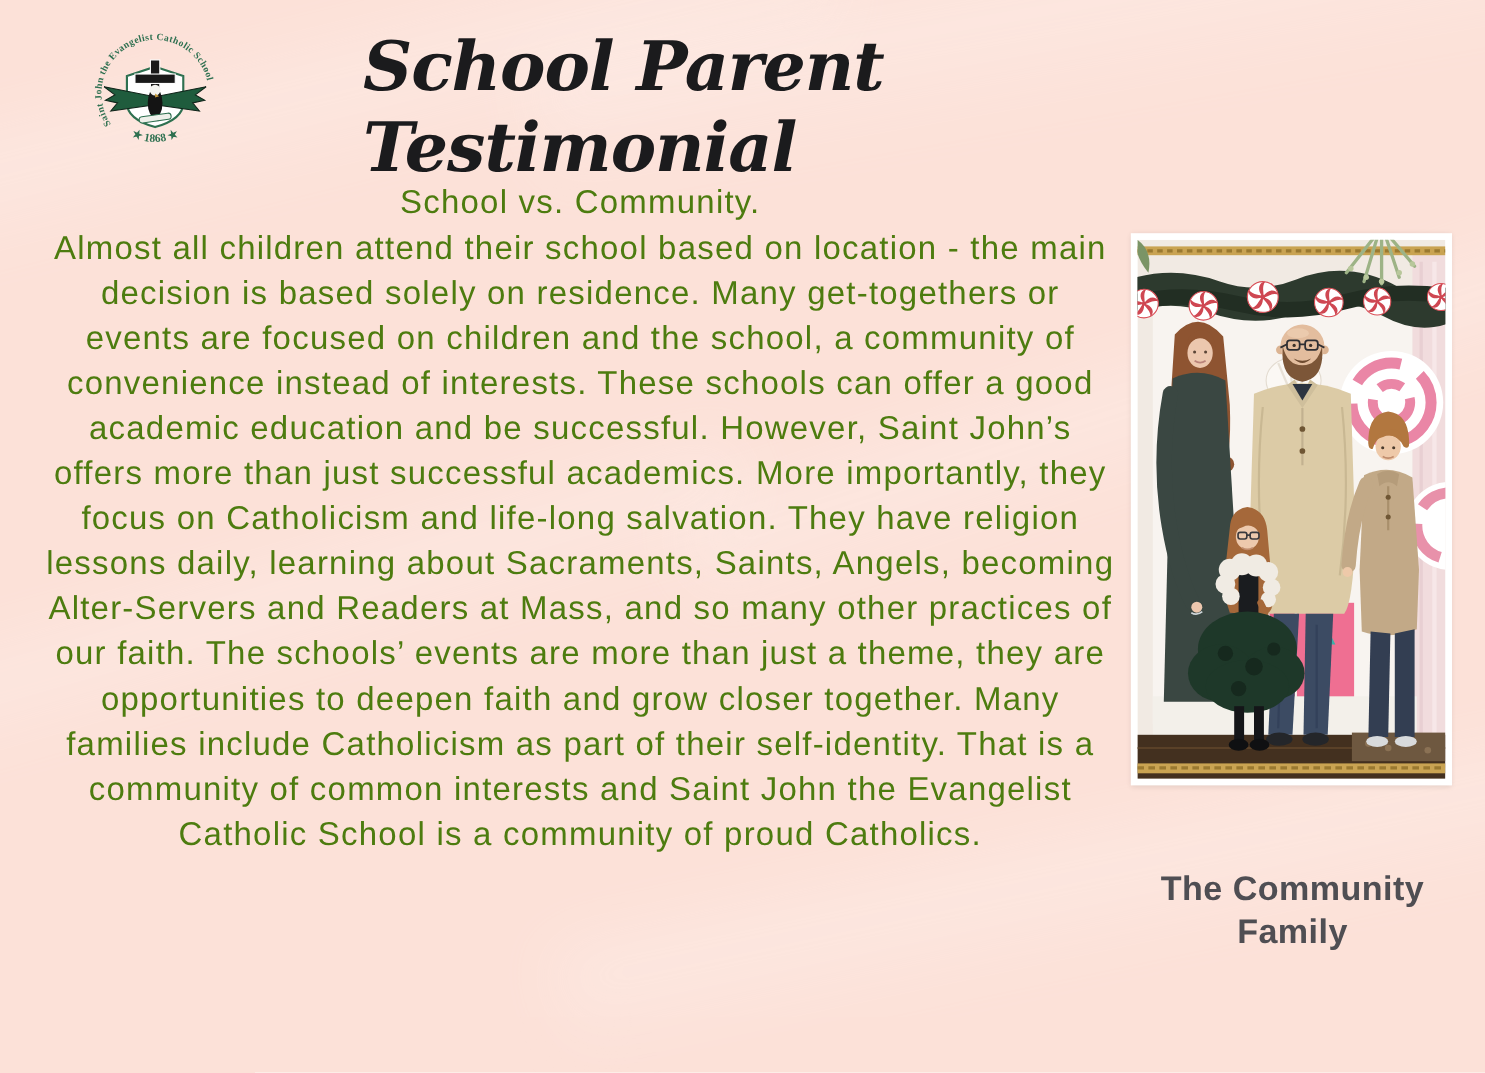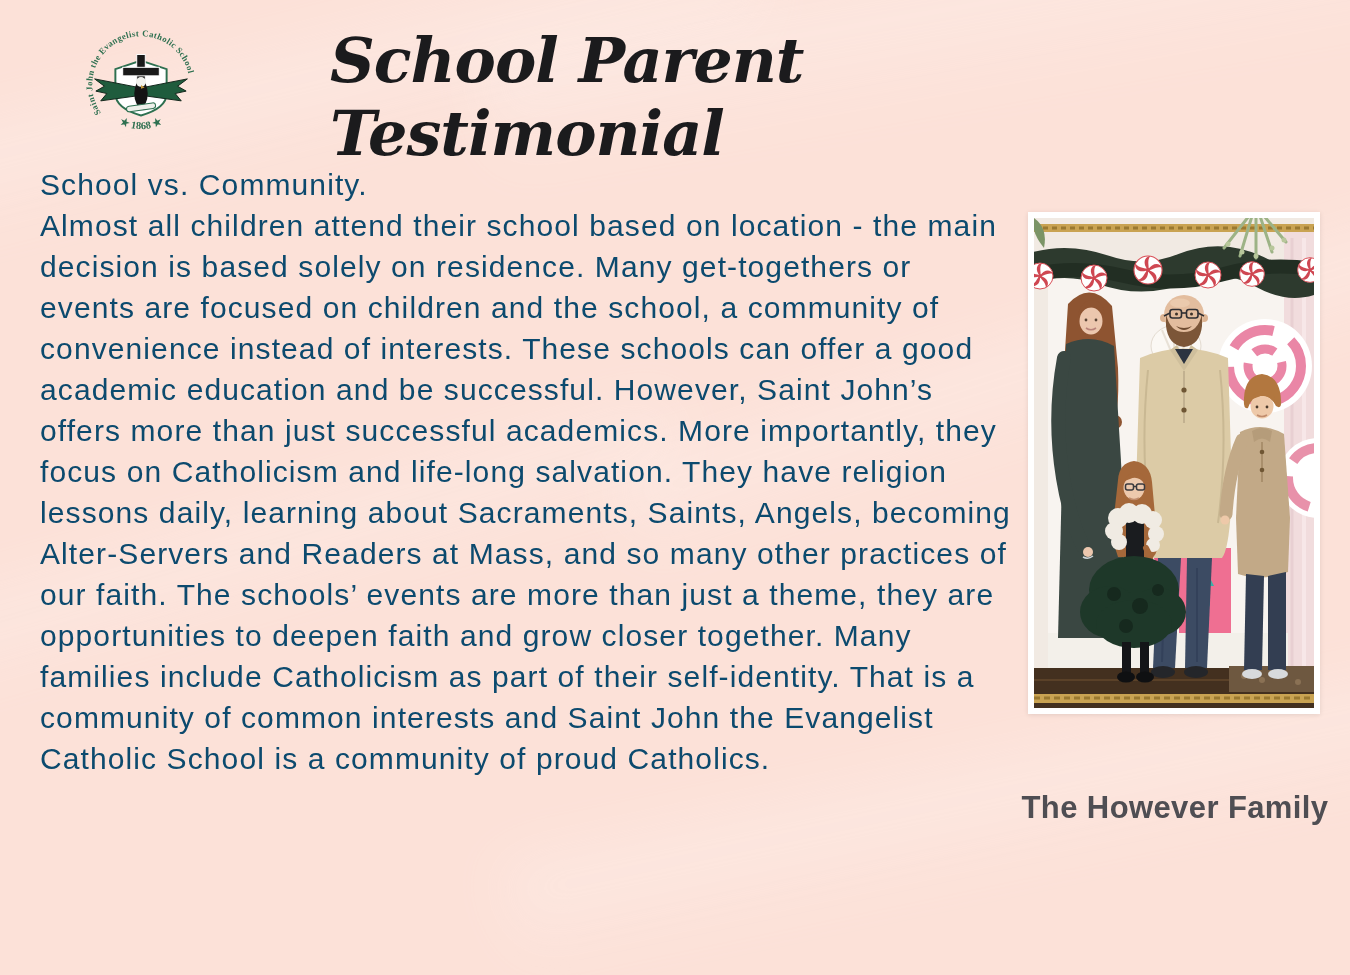--- a/index.html
+++ b/index.html
@@ -19,21 +19,21 @@
 
   .title{
     position:absolute; left:330px; top:24px; width:700px;
     margin:0; text-align:left;
     font-family:"DejaVu Serif", serif; font-style:italic; font-weight:700;
     font-size:62px; letter-spacing:-1px; color:#1b1b1d;
   }
 
   .testimonial{
     position:absolute; left:40px; top:164px; width:975px;
-    text-align:left; color:#0c4a6e;
+    text-align:center; color:#4d7c0f;
     font-size:30px; line-height:41px; letter-spacing:1.1px;
   }
   .testimonial p{margin:0;}
 
   .photo-frame{
     position:absolute; left:1028px; top:212px; width:292px; height:502px;
     background:#ffffff; padding:6px; box-sizing:border-box;
     box-shadow:0 1px 5px rgba(0,0,0,.10);
   }
   .photo-frame svg{display:block; width:280px; height:490px;}
@@ -292,15 +292,15 @@
         <rect x="106" y="424" width="9" height="32" fill="#141518"></rect>
         <ellipse cx="92" cy="459" rx="9" ry="5.5" fill="#0f1012"></ellipse>
         <ellipse cx="111" cy="459" rx="9" ry="5.5" fill="#0f1012"></ellipse>
       </g>
 
       <rect x="0" y="476" width="280" height="9" fill="#c9a352"></rect>
       <line x1="0" y1="480" x2="280" y2="480" stroke="#9a7930" stroke-width="3" stroke-dasharray="6 4"></line>
     </svg>
   </figure>
 
-  <div class="caption">The However Family</div>
+  <div class="caption">The Community Family</div>
 
 </div>
 
 </body></html>

